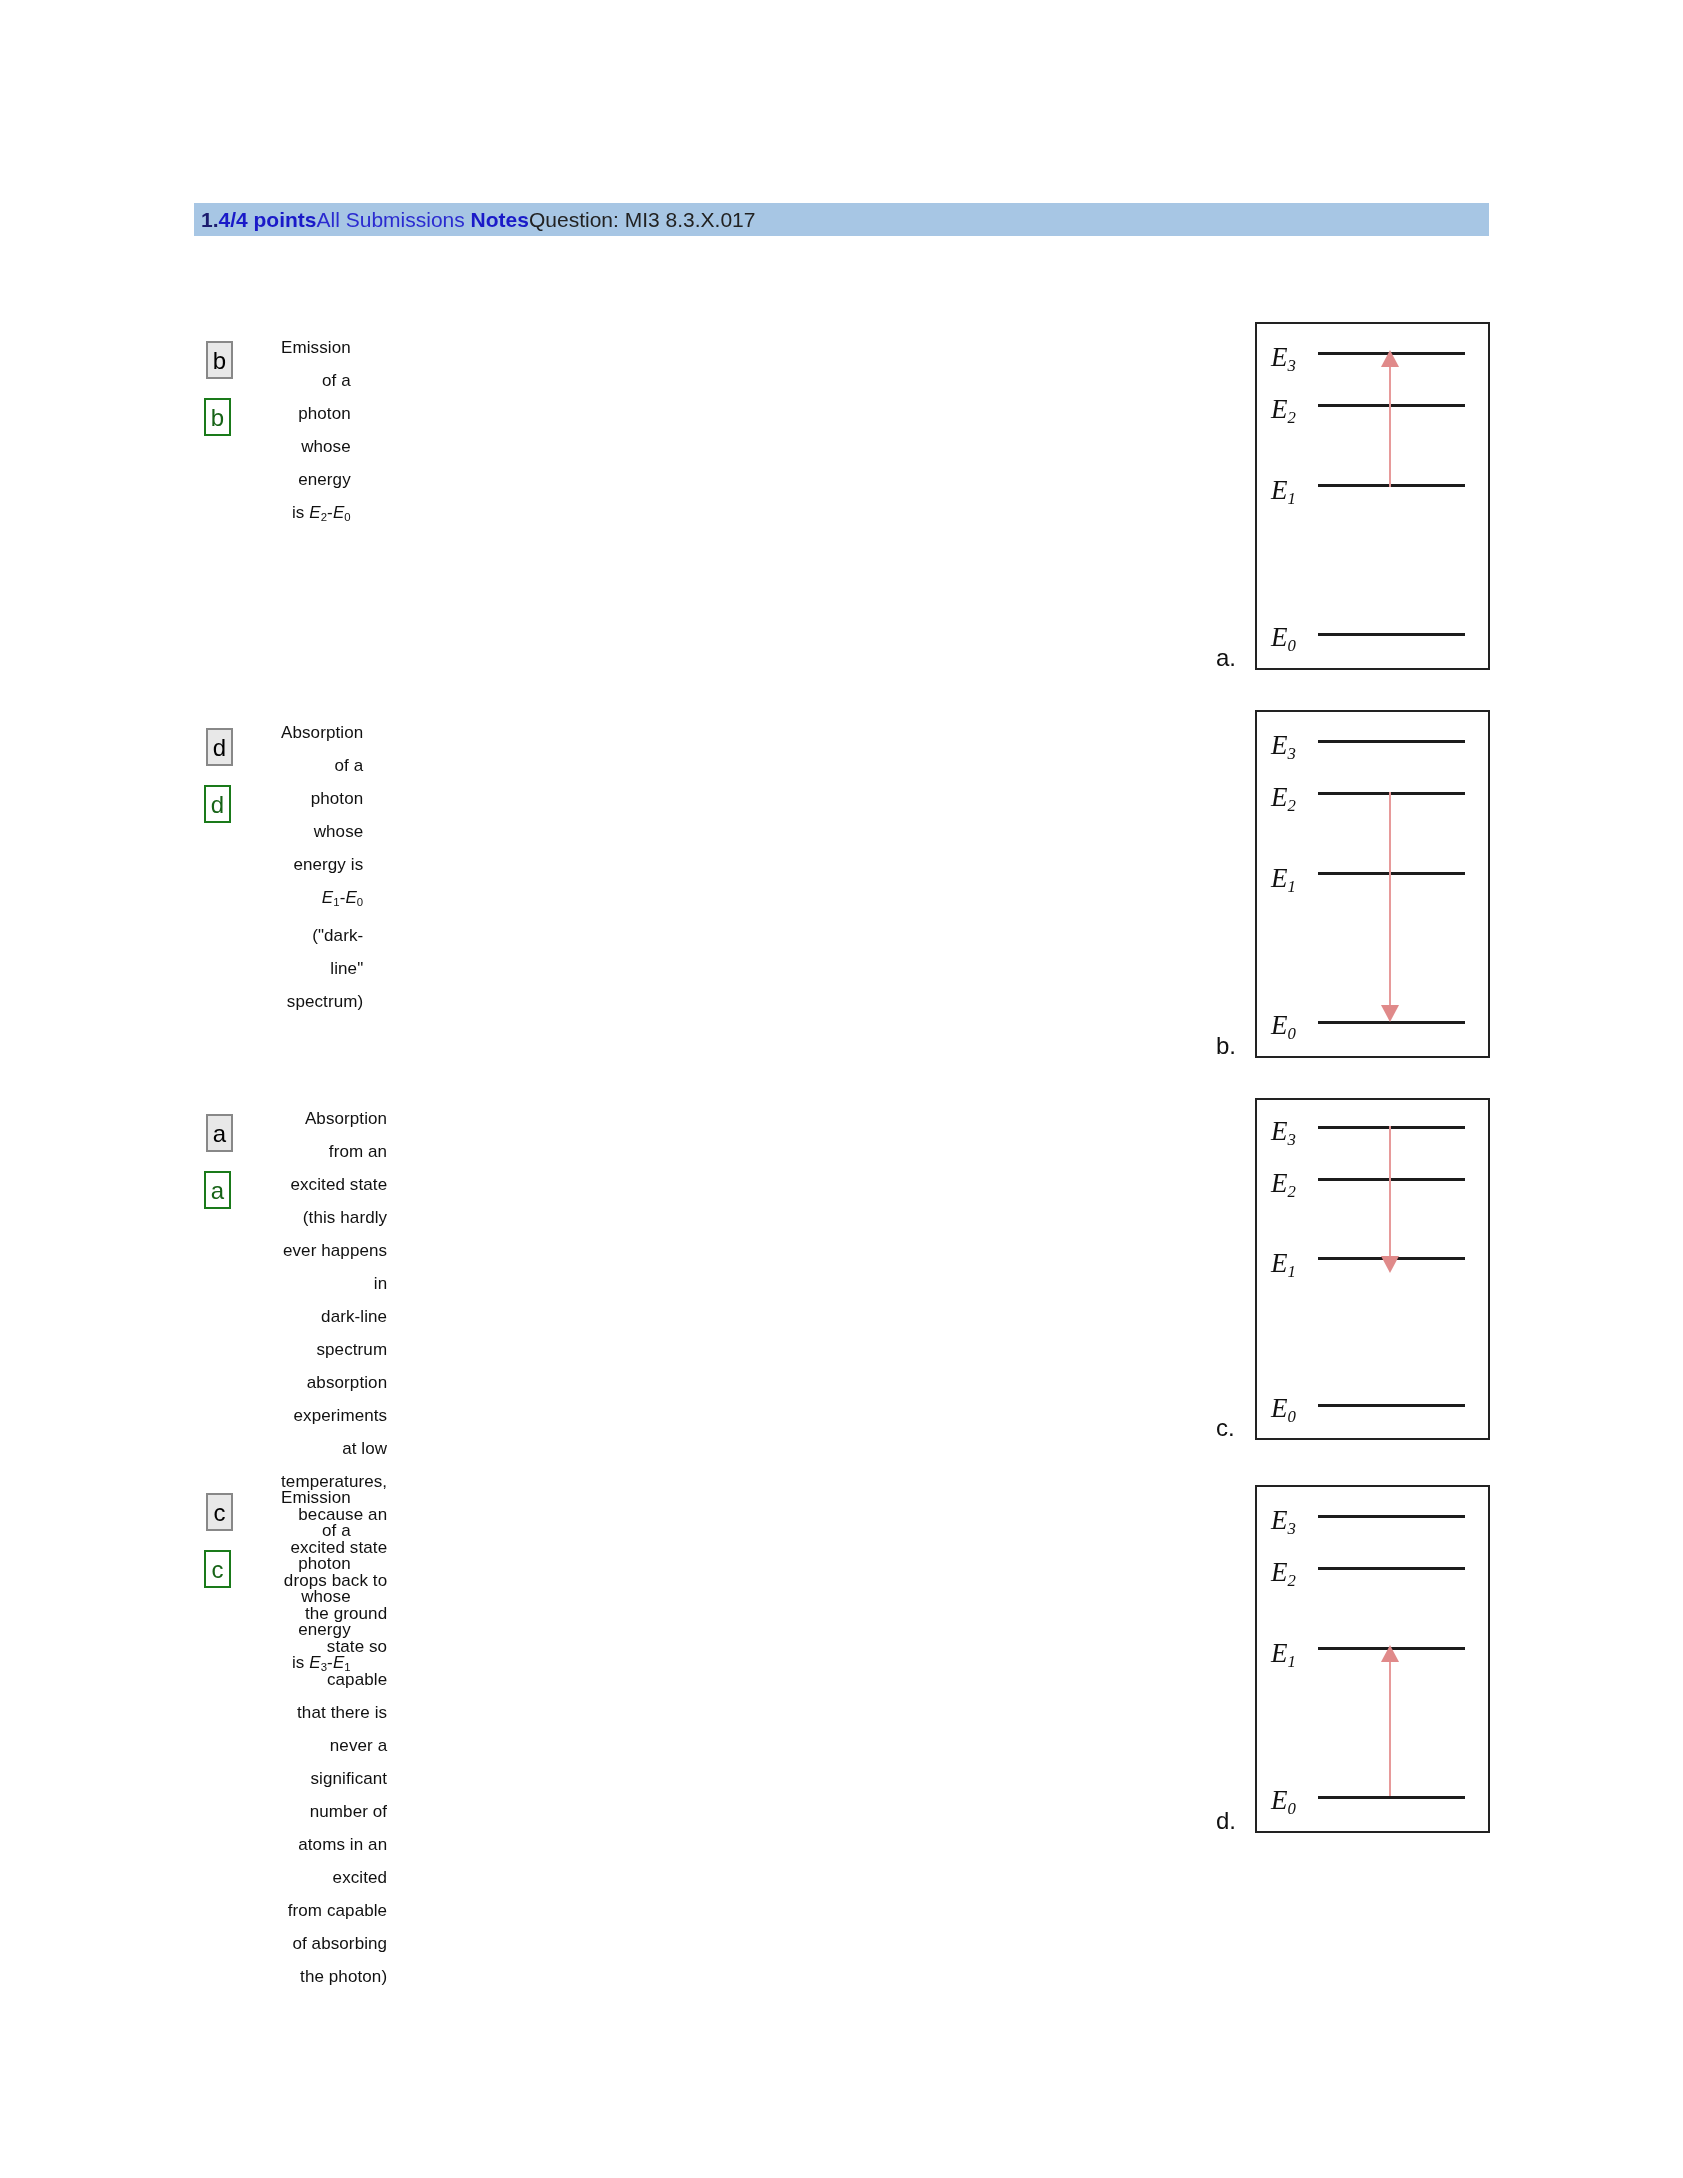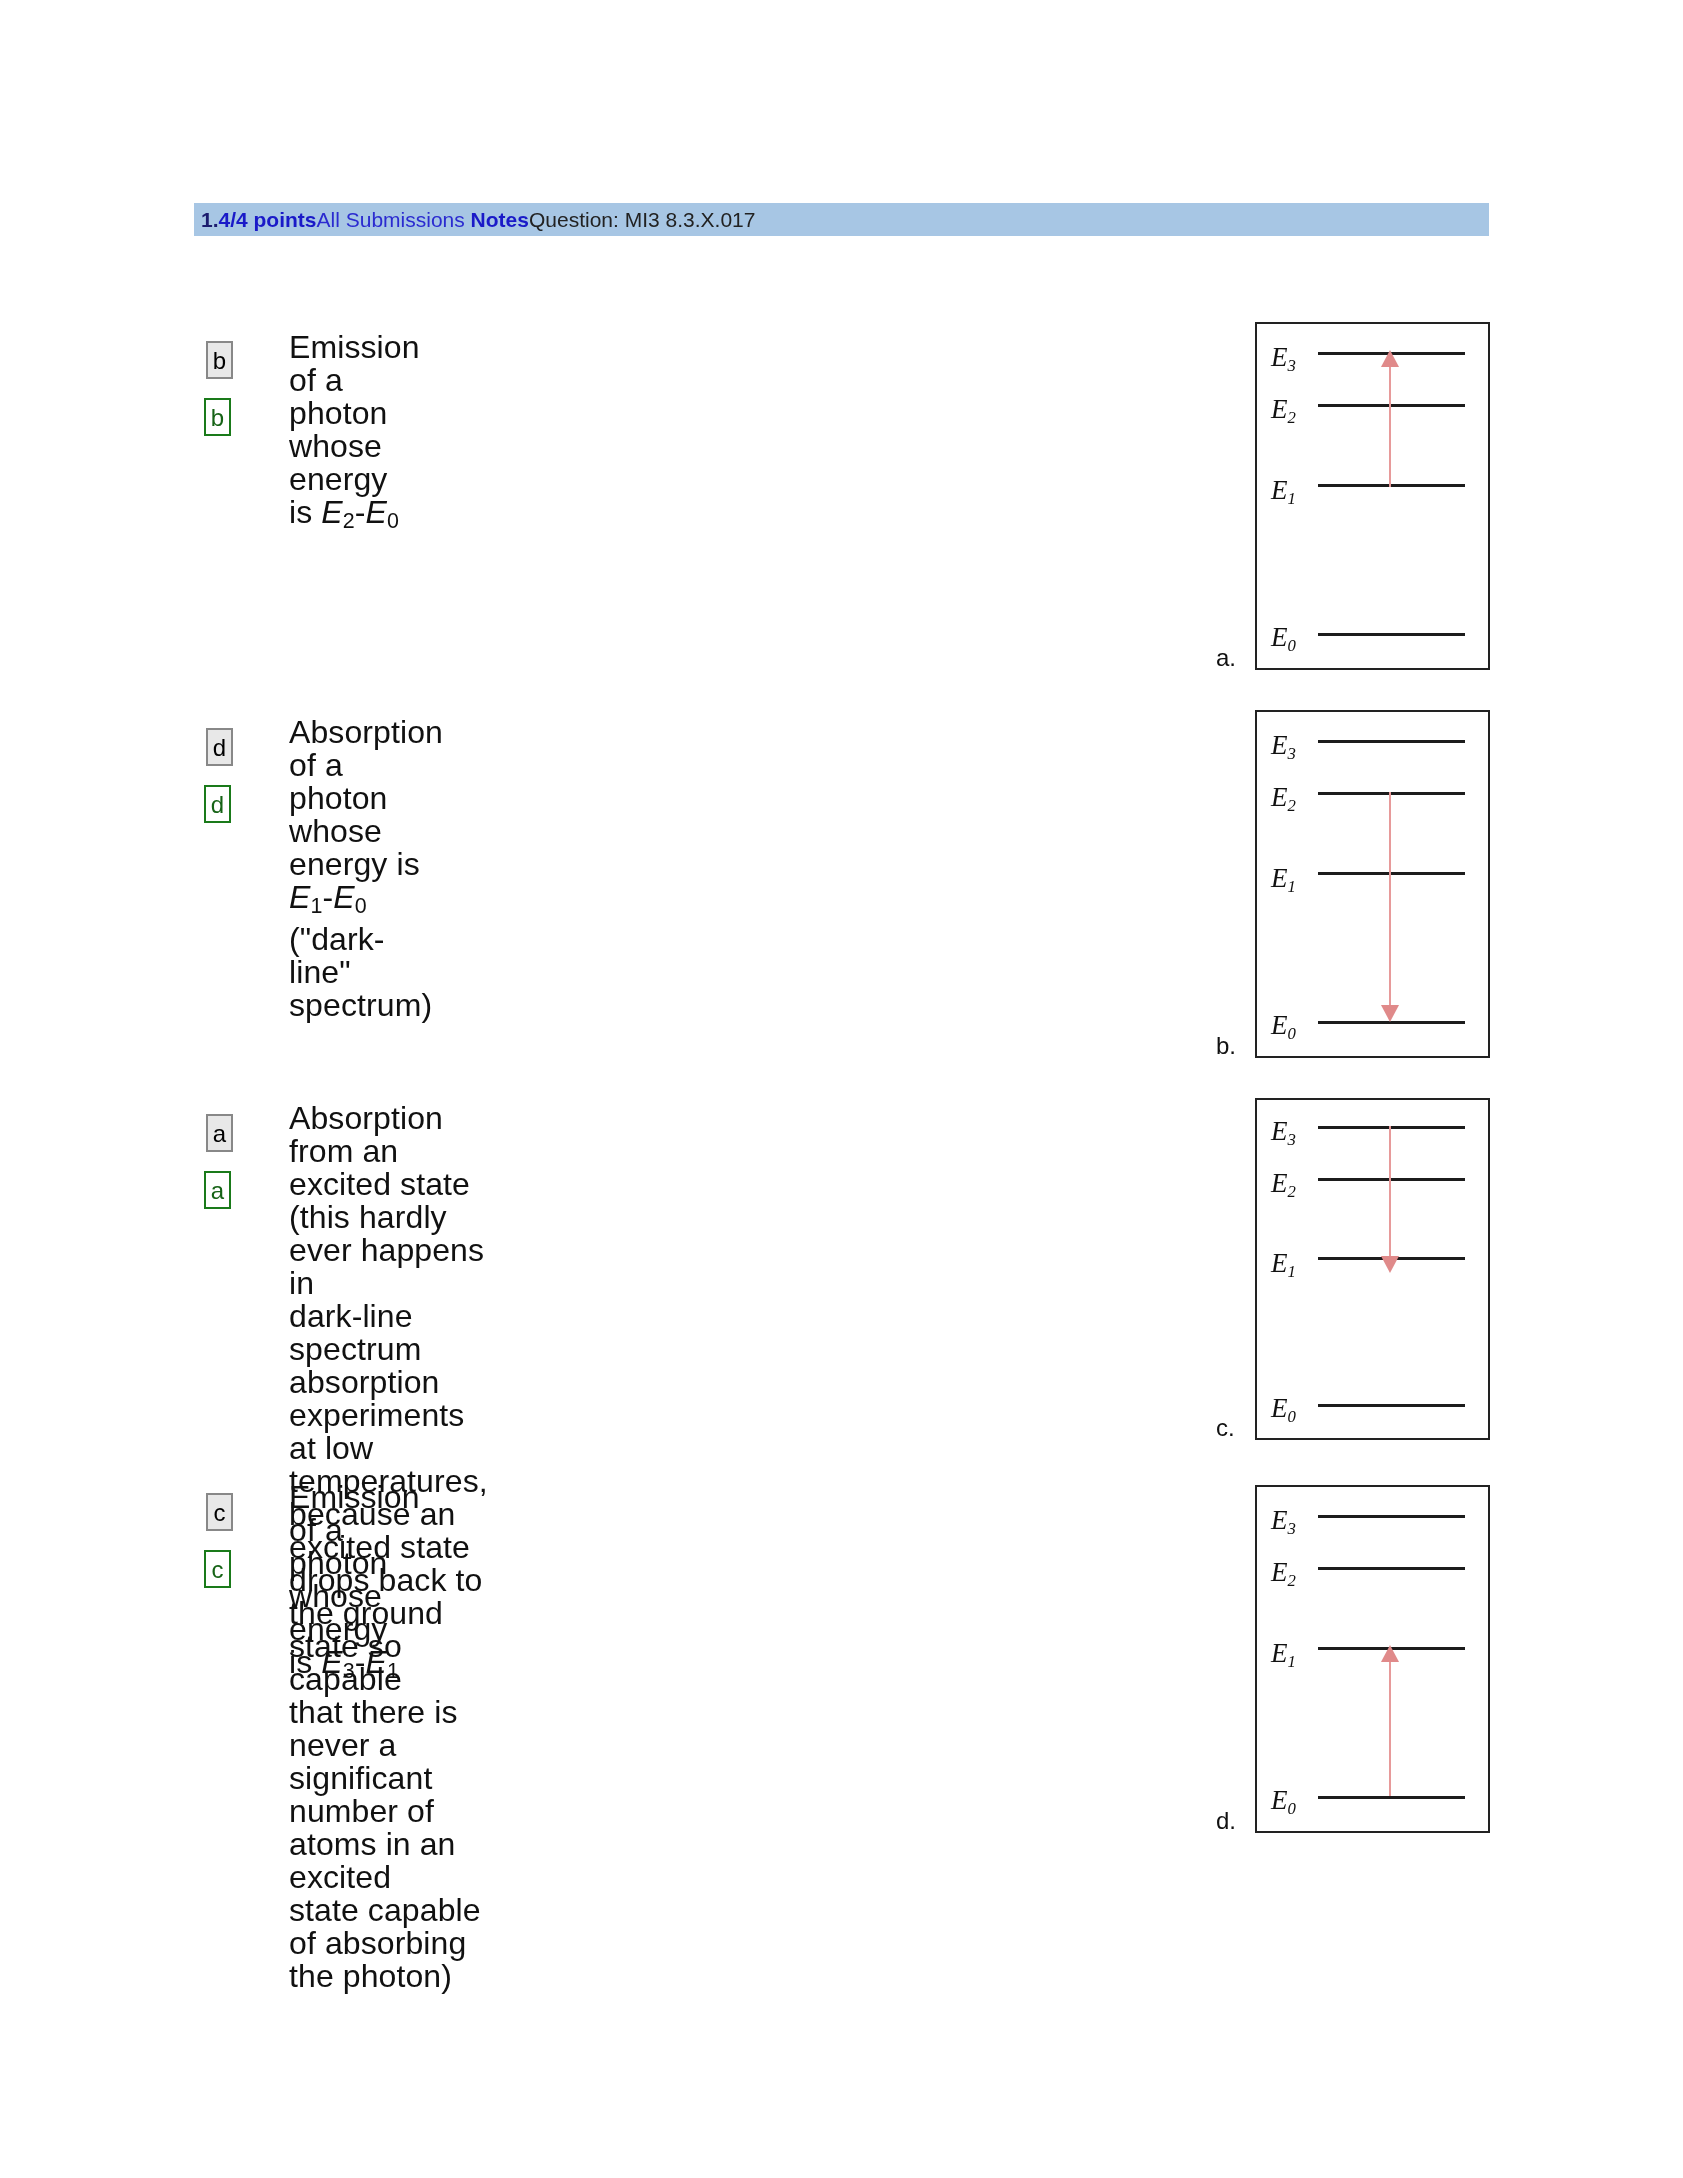--- a/index.html
+++ b/index.html
@@ -76,25 +76,26 @@
   }
   .ansbox.correct {
     left: 204px;
     border: 2px solid #1a7a1a;
     background: #ffffff;
     color: #166316;
   }
 
   .desc {
     position: absolute;
-    left: 289px;
-    font-size: 32px;
+    left: 281px;
+    font-size: 17px;
     line-height: 33px;
     color: #111111;
     letter-spacing: 0.1px;
+    text-align: right;
   }
   .desc .ital { font-style: italic; }
   .desc sub {
     font-size: 0.67em;
     font-style: normal;
     vertical-align: -0.25em;
   }
 
   
   .panel {
@@ -177,21 +178,21 @@
 
   <div class="qrow">
     <div class="ansbox input" style="top:1114px;">a</div>
     <div class="ansbox correct" style="top:1171px;">a</div>
     <div class="desc" style="top:1102px;">
       <div>Absorption from an excited state (this hardly ever happens in</div>
       <div>dark-line spectrum absorption experiments at low temperatures,</div>
       <div>because an excited state drops back to the ground state so</div>
       <div>capable</div>
       <div>that there is never a significant number of atoms in an excited</div>
-      <div>state capable of absorbing the photon)</div>
+      <div>from capable of absorbing the photon)</div>
     </div>
   </div>
 
   <div class="qrow">
     <div class="ansbox input" style="top:1493px;">c</div>
     <div class="ansbox correct" style="top:1550px;">c</div>
     <div class="desc" style="top:1481px;">
       <div>Emission of a photon whose energy is <span class="ital">E</span><sub>3</sub>-<span class="ital">E</span><sub>1</sub></div>
     </div>
   </div>

